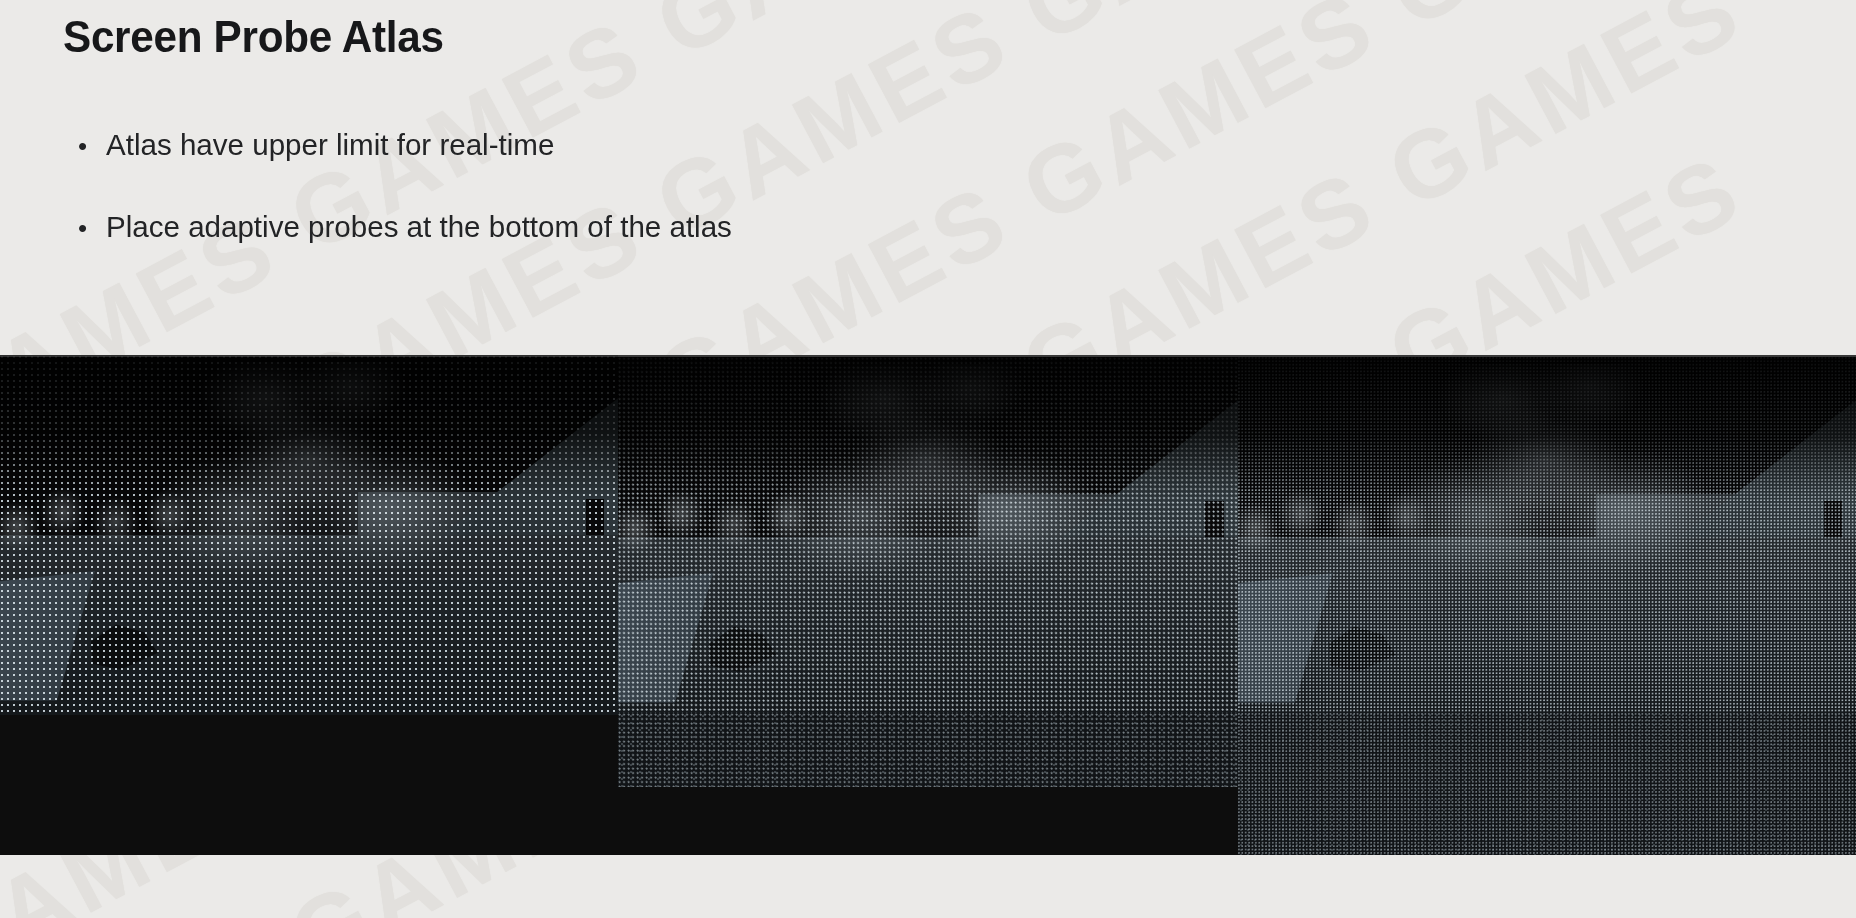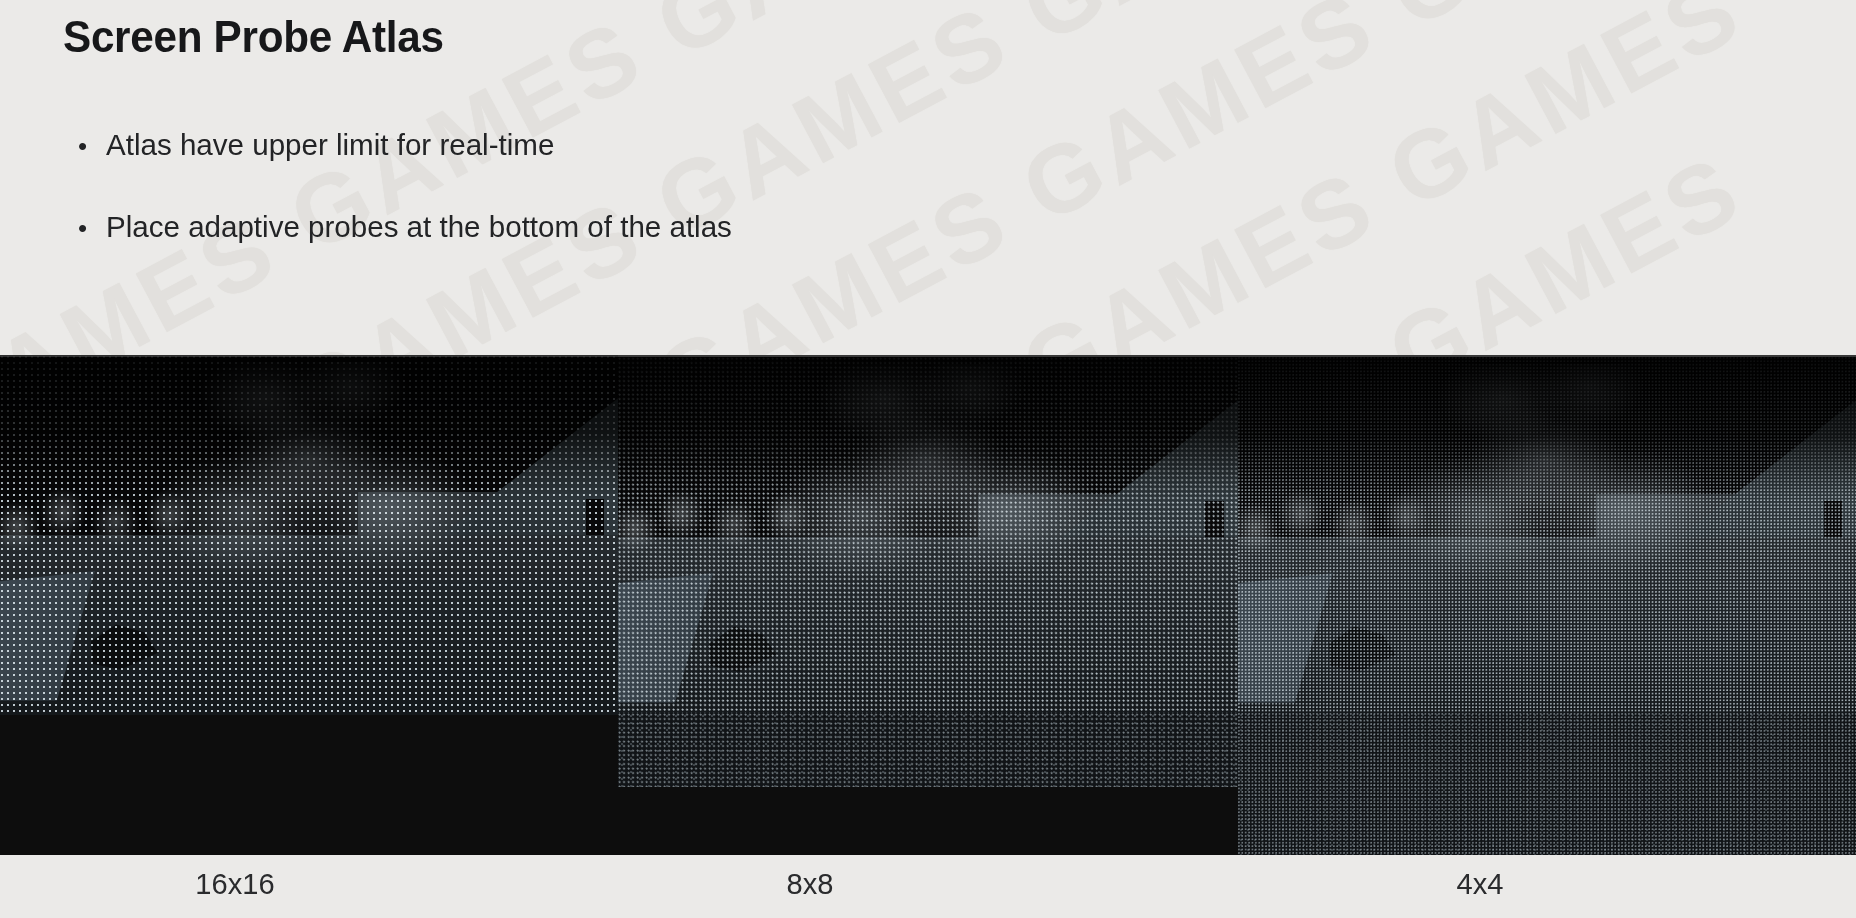--- a/index.html
+++ b/index.html
@@ -377,19 +377,14 @@
         <div class="bench"></div>
         <div class="probe-grid g4"></div>
         <div class="probe-mask"></div>
       </div>
       <div class="adaptive-band dense" style="top:356px;height:144px;">
         <div class="noise"></div>
       </div>
     </div>
   </div>
 
-  <div id="captions">
-    <div class="caption" id="caption-0">16x16</div>
-    <div class="caption" id="caption-1">8x8</div>
-    <div class="caption" id="caption-2">4x4</div>
-  </div>
 
 </div>
 
 </body></html>

